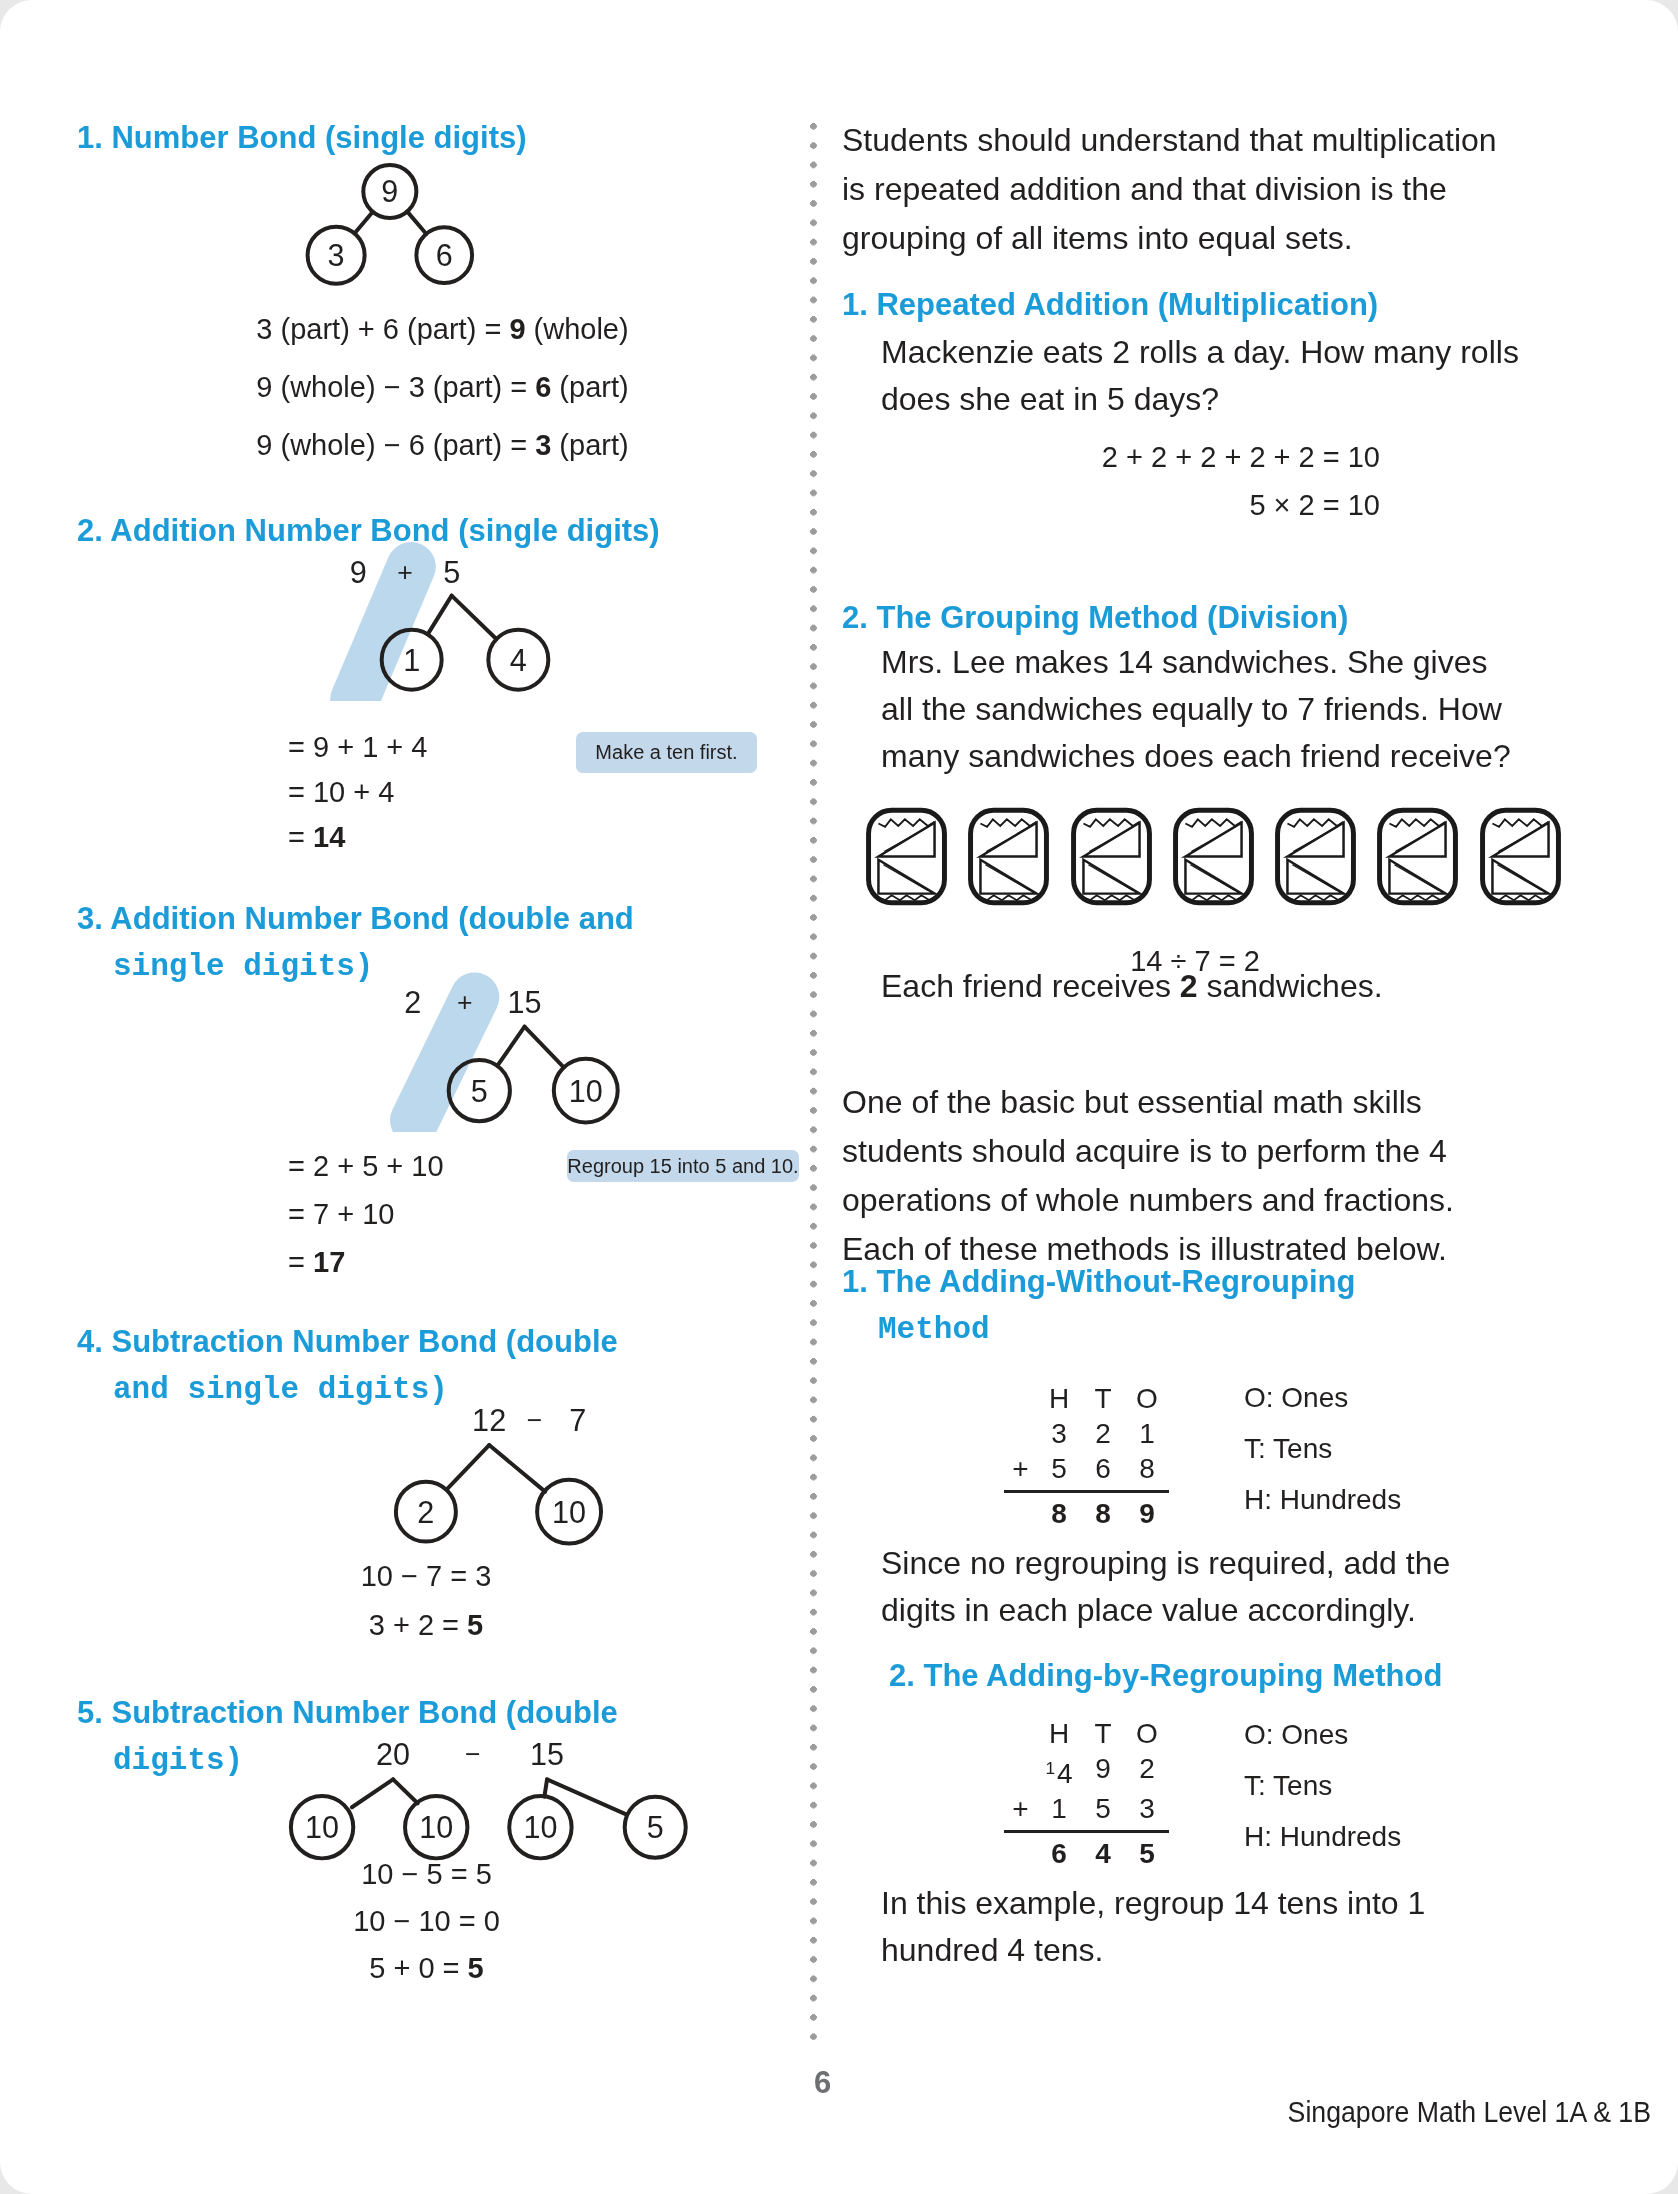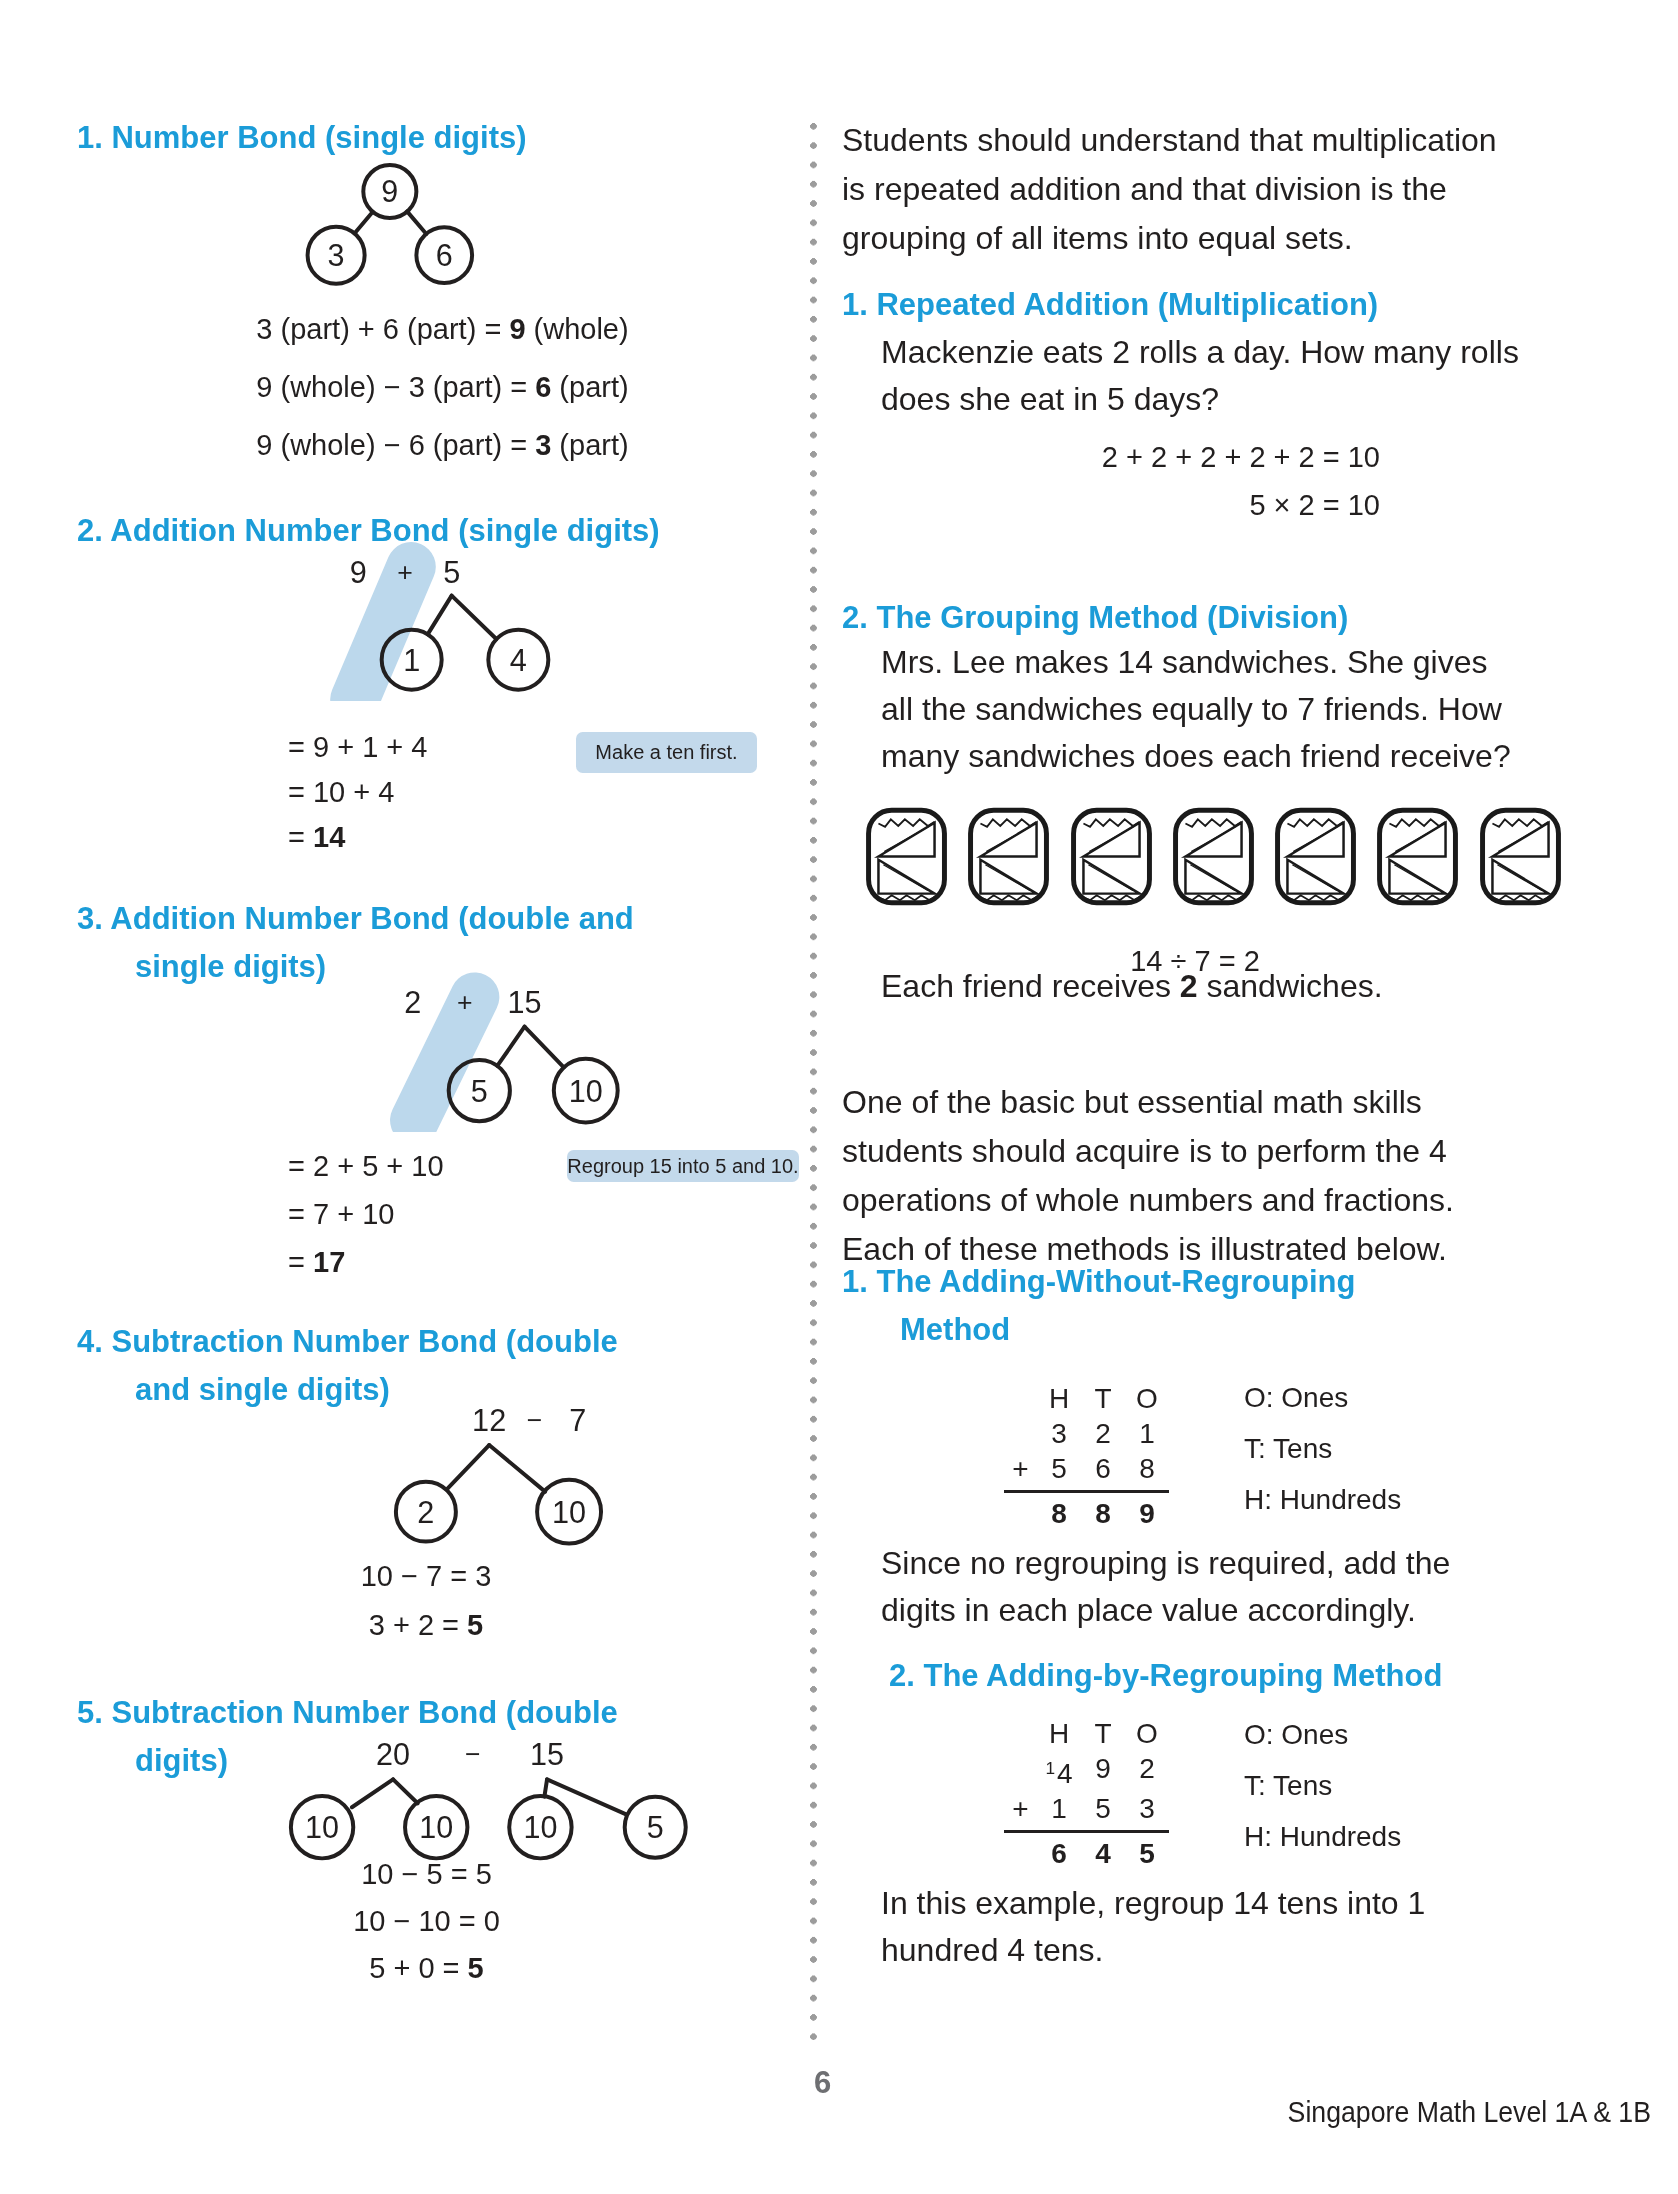--- a/index.html
+++ b/index.html
@@ -5,25 +5,25 @@
   :root{
     --blue:#1b9cd8;
     --band:#bcd8ec;
     --callout:#c3d9eb;
     --ink:#221f1f;
     --dot:#9c9c9c;
     --pagenum:#6e6f72;
   }
   html,body{margin:0;padding:0;background:#e8e8e8;}
   body{font-family:"Liberation Sans",sans-serif;color:var(--ink);}
-  .page{position:relative;width:1678px;height:2194px;background:#ffffff;overflow:hidden;}
+  .page{position:relative;width:1678px;height:2194px;background:#ffffff;overflow:hidden;border-radius:32px;}
   .abs{position:absolute;}
   
   .h{font-weight:bold;color:var(--blue);font-size:31px;line-height:48px;}
-  .h .hline:not(:first-child){margin-left:58px;}
+  .h .hline:not(:first-child){margin-left:36px;font-family:Liberation Mono, monospace;}
   
   .body-text{font-size:32px;line-height:47px;}
   .lh73{line-height:49px;}
   .eq{font-size:29px;}
   .center{text-align:center;}
   .right{text-align:right;}
   b{font-weight:bold;}
   
   .bond{position:absolute;overflow:hidden;}
   .bond line{stroke:var(--ink);stroke-width:6;stroke-linecap:round;}

